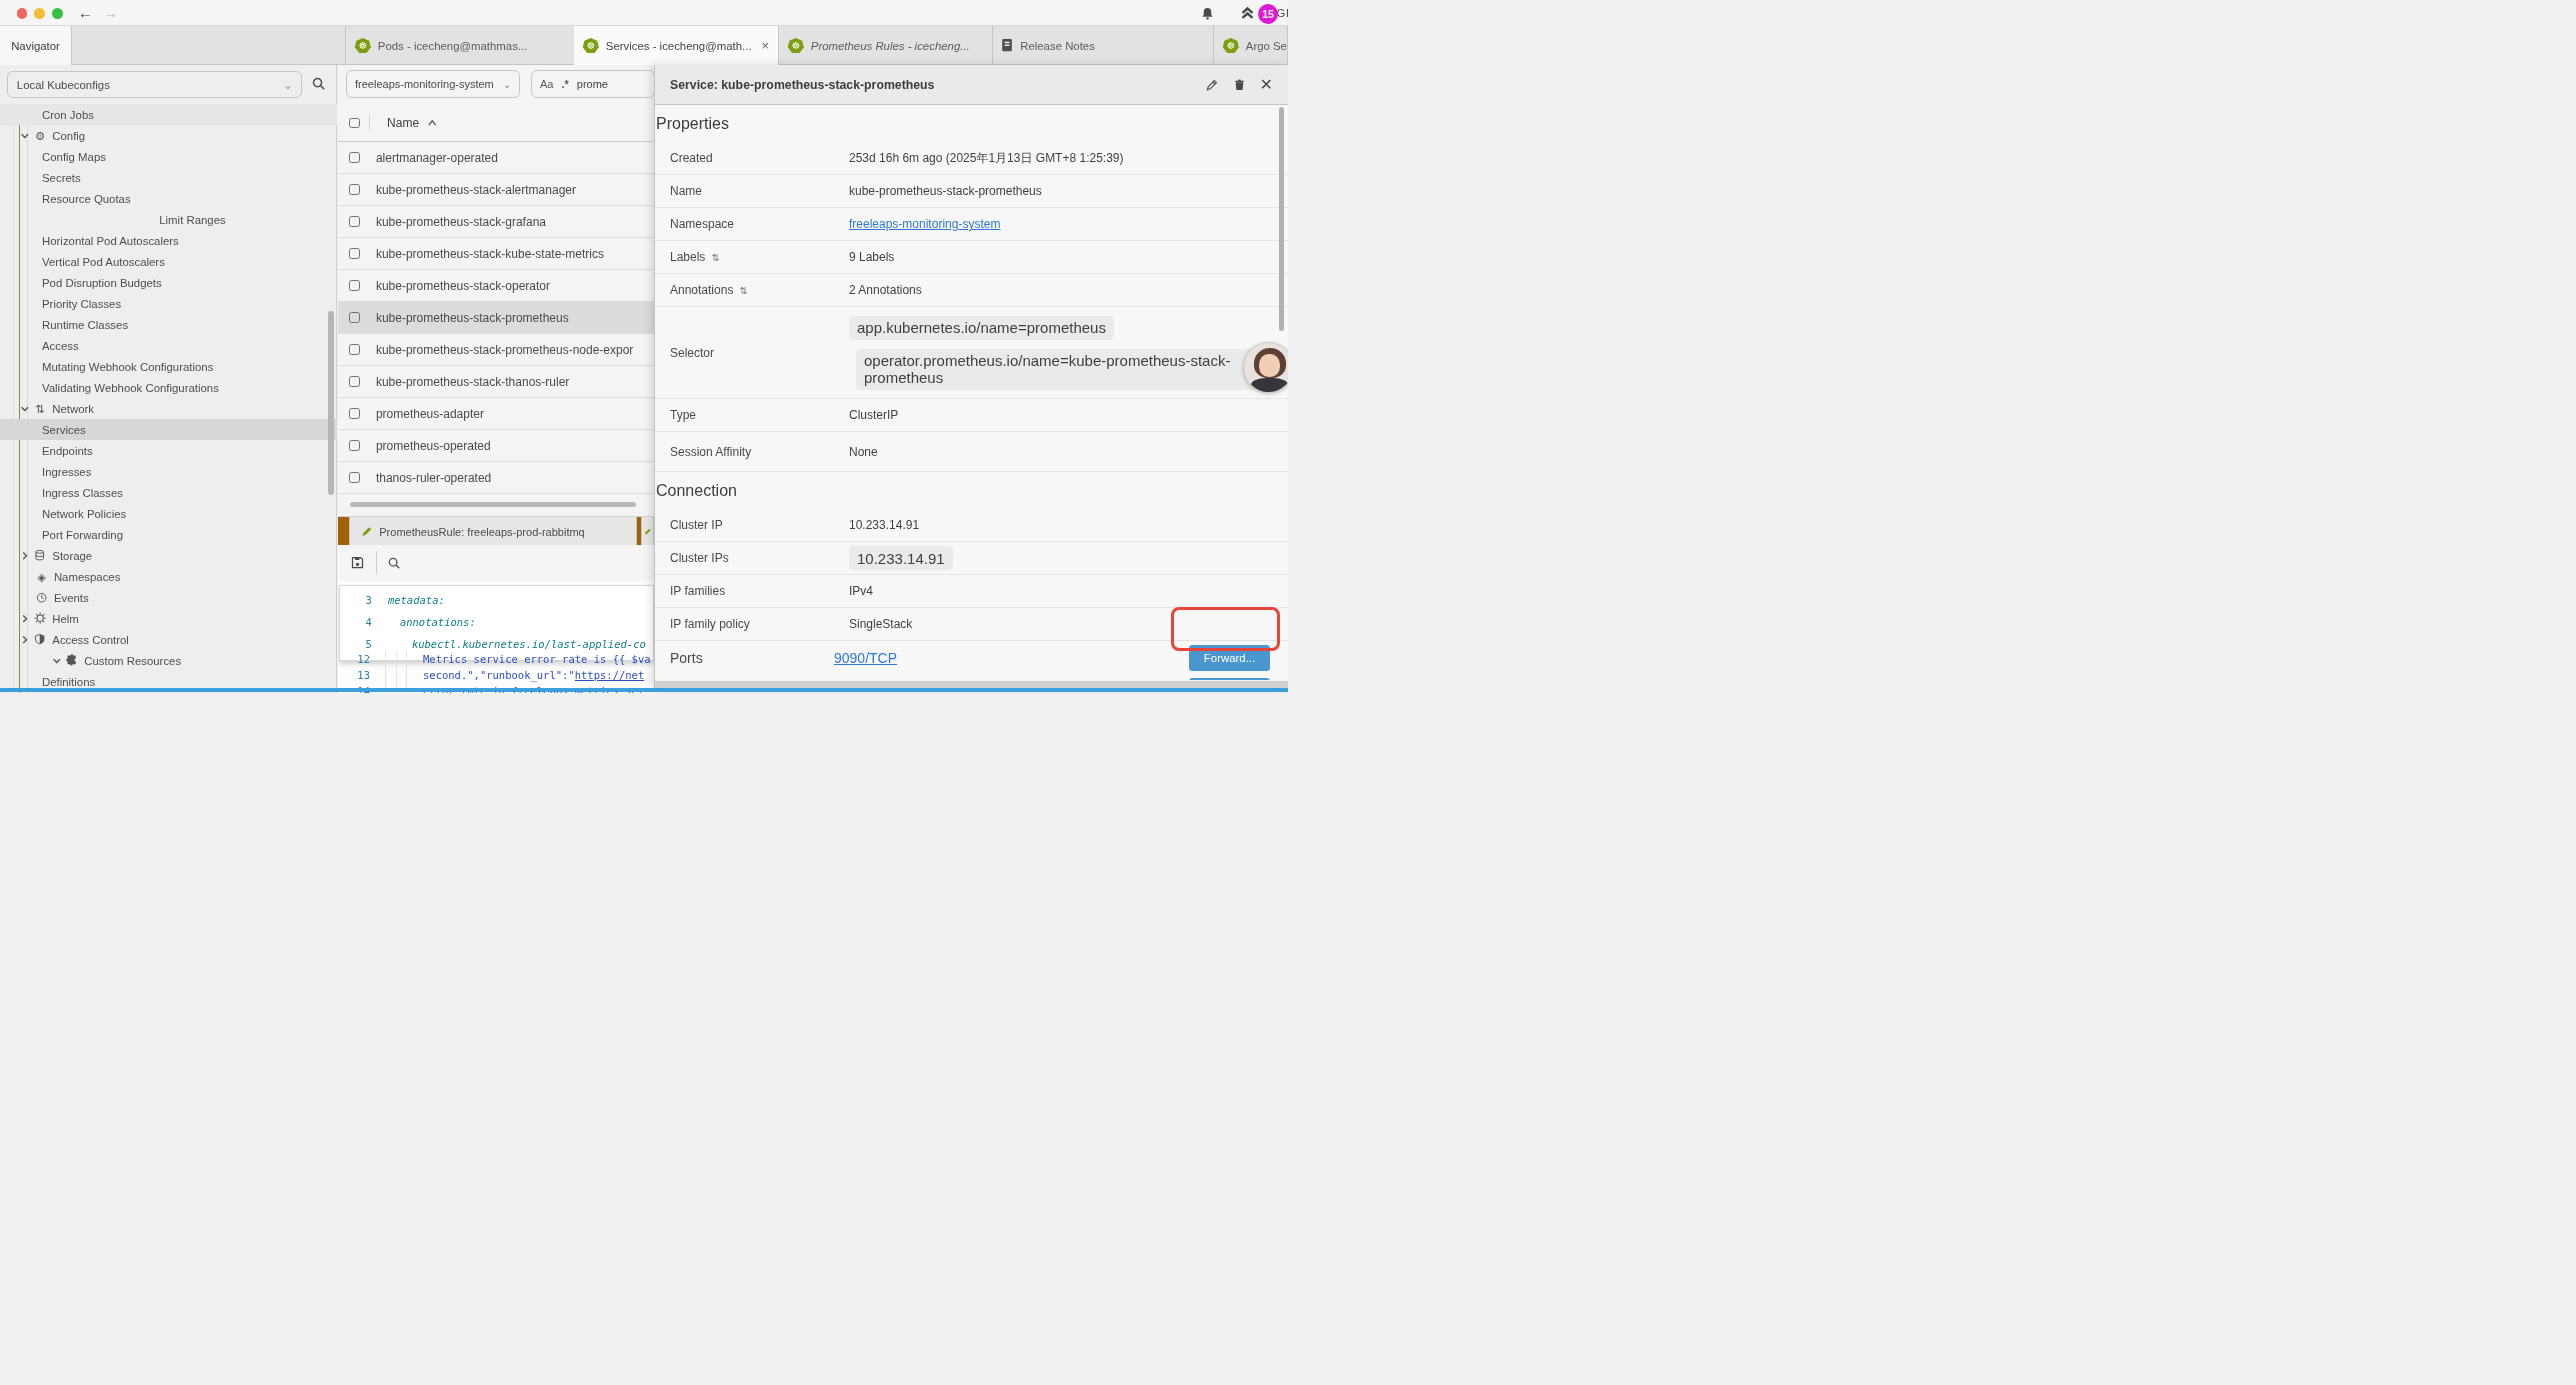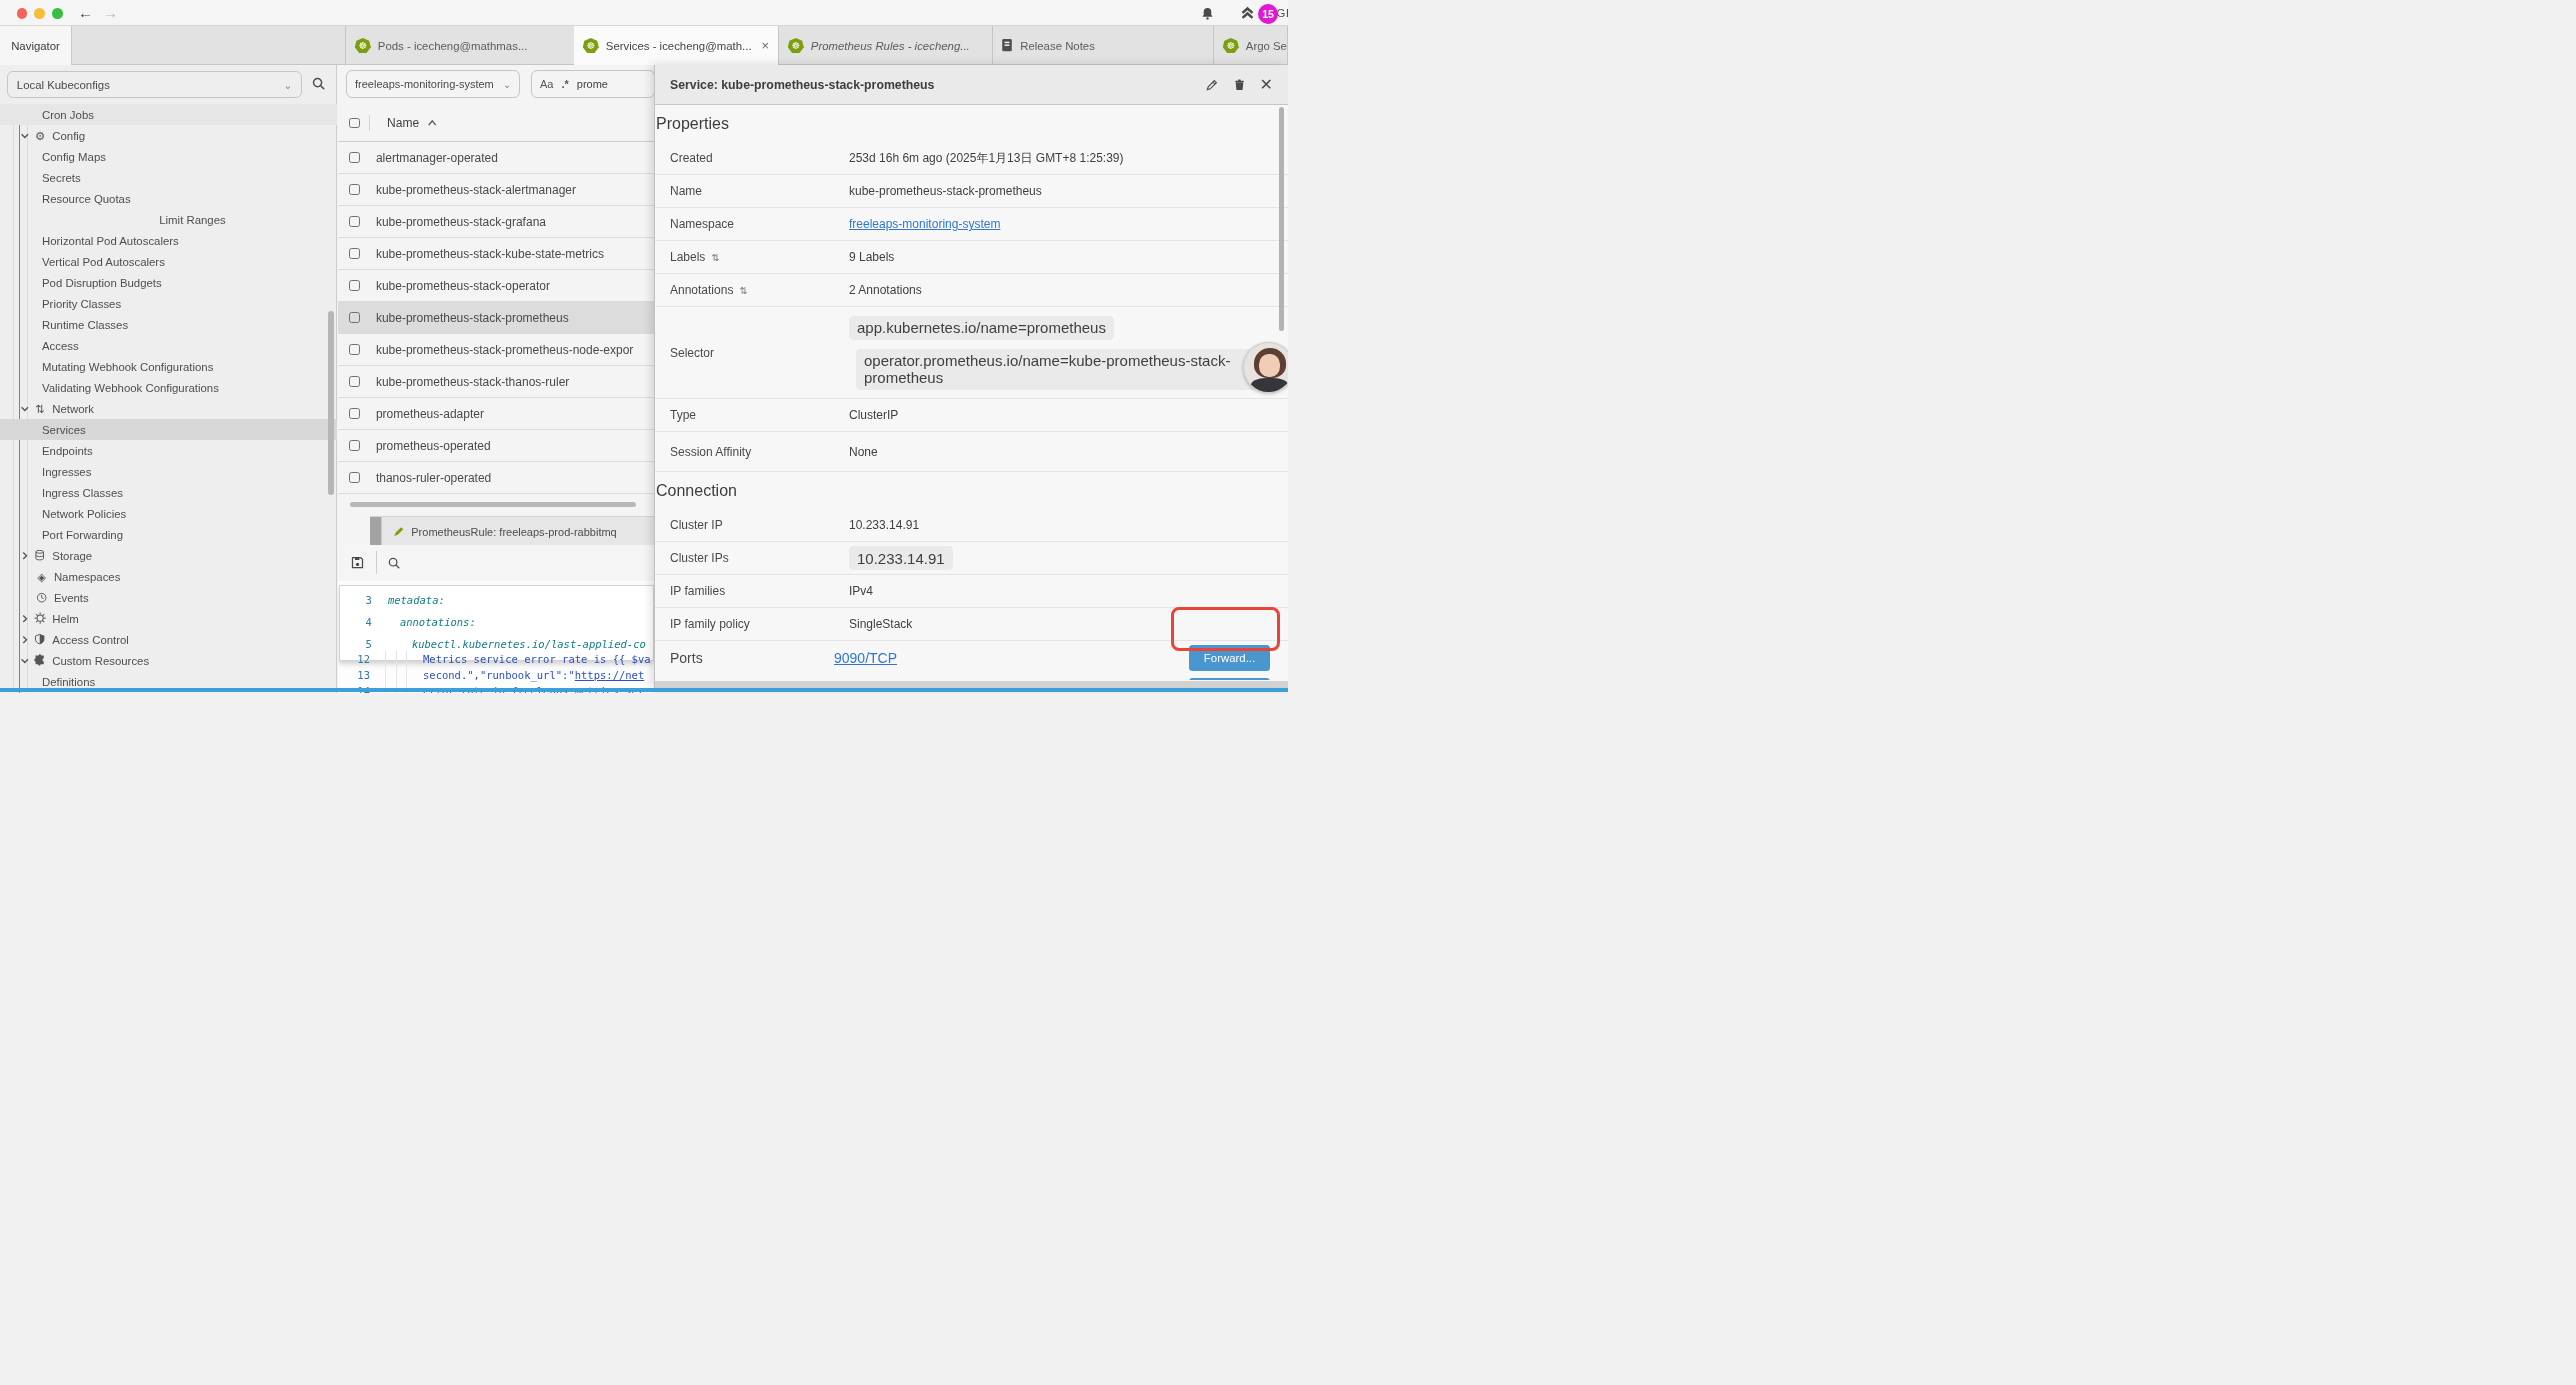--- a/index.html
+++ b/index.html
@@ -59,21 +59,21 @@
                   display:flex; align-items:center; }
   .cbx { width:10.5px; height:10.5px; border:1.3px solid #707070; border-radius:2.6px; margin-left:11.4px; flex:0 0 10.5px; }
   #table-header .colname { margin-left:17.5px; font-size:12px; color:#3f3f3f; }
   #table-header .hsep { width:0.9px; height:16px; background:#d4d3d4; margin-left:8.8px; }
   #rows { left:0; top:77px; width:317px; }
   .rrow { height:32px; display:flex; align-items:center; border-bottom:0.9px solid #dcdbdc;
           font-size:12px; color:#4a4a4a; white-space:nowrap; overflow:hidden; }
   .rrow .nm { margin-left:16px; }
   .rrow.selected { background:#dddcdd; }
   #hscroll { left:12.3px; top:437px; width:286px; height:5.3px; background:#b9b8b9; border-radius:2.6px; }
-  #btabs { left:0; top:451px; width:317px; height:30px; background:#a3a3a3; border-top:0.9px solid #d4d3d4; border-bottom:0.9px solid #d4d3d4;margin-left:32px; }
+  #btabs { left:0; top:451px; width:317px; height:30px; background:#a16207; border-top:0.9px solid #d4d3d4; border-bottom:0.9px solid #d4d3d4; }
   .btab { position:absolute; top:0; height:30px; background:#e7e6e7; border-left:0.9px solid #c9c8c9; border-right:0.9px solid #c9c8c9;
           display:flex; align-items:center; gap:7px; padding:0 10.5px; font-size:11px; color:#4c4c4c; white-space:nowrap; overflow:hidden; }
   .pencil-olive { color:#7d9e0f; }
   #edit-toolbar { left:0; top:480px; width:317px; height:35px; background:#f6f5f6; display:flex; align-items:center; }
   #edit-toolbar .vsep { width:0.9px; height:23px; background:#cfcecf; margin:0 10.5px 0 10.5px; }
   
   #editor { left:0; top:516px; width:317px; height:112px; background:#fdfdfd; overflow:hidden; }
   .eline { display:flex; font-family:"DejaVu Sans Mono", monospace; font-size:10.5px; }
   .eline .lnum { width:32px; text-align:right; color:#2f7da0; flex:0 0 32px; }
   .eline .ltext { white-space:pre; }
@@ -330,21 +330,21 @@
             </svg>
           </span>
           <span class="ticon">
             <svg width="11.4" height="12.3" viewBox="0 0 24 24">
               <path d="M12 2l9 3.5V12c0 5.5-4.5 8.8-9 10-4.5-1.2-9-4.5-9-10V5.5L12 2z" fill="none" stroke="#555" stroke-width="2"></path>
               <path d="M12 2l9 3.5V12c0 5.5-4.5 8.8-9 10V2z" fill="#555"></path>
             </svg>
           </span>
           <span>Access Control</span>
         </div>
-        <div class="trow" style="padding-left: 19px;">
+        <div class="trow" style="padding-left: 19px; margin-left: 32px;">
           <span class="chev">
             <svg width="9.6" height="9.6" viewBox="0 0 12 12">
               <polyline points="2,4 6,8.2 10,4" fill="none" stroke="#555" stroke-width="1.7"></polyline>
             </svg>
           </span>
           <span class="ticon">
             <svg width="12.3" height="12.3" viewBox="0 0 24 24">
               <path d="M9 3a2.5 2.5 0 0 1 5 0h5v6a2.5 2.5 0 0 0 0 5v6h-6a2.5 2.5 0 0 1-5 0H3v-6a2.5 2.5 0 0 1 0-5V3h6z" fill="#555"></path>
             </svg>
           </span>

